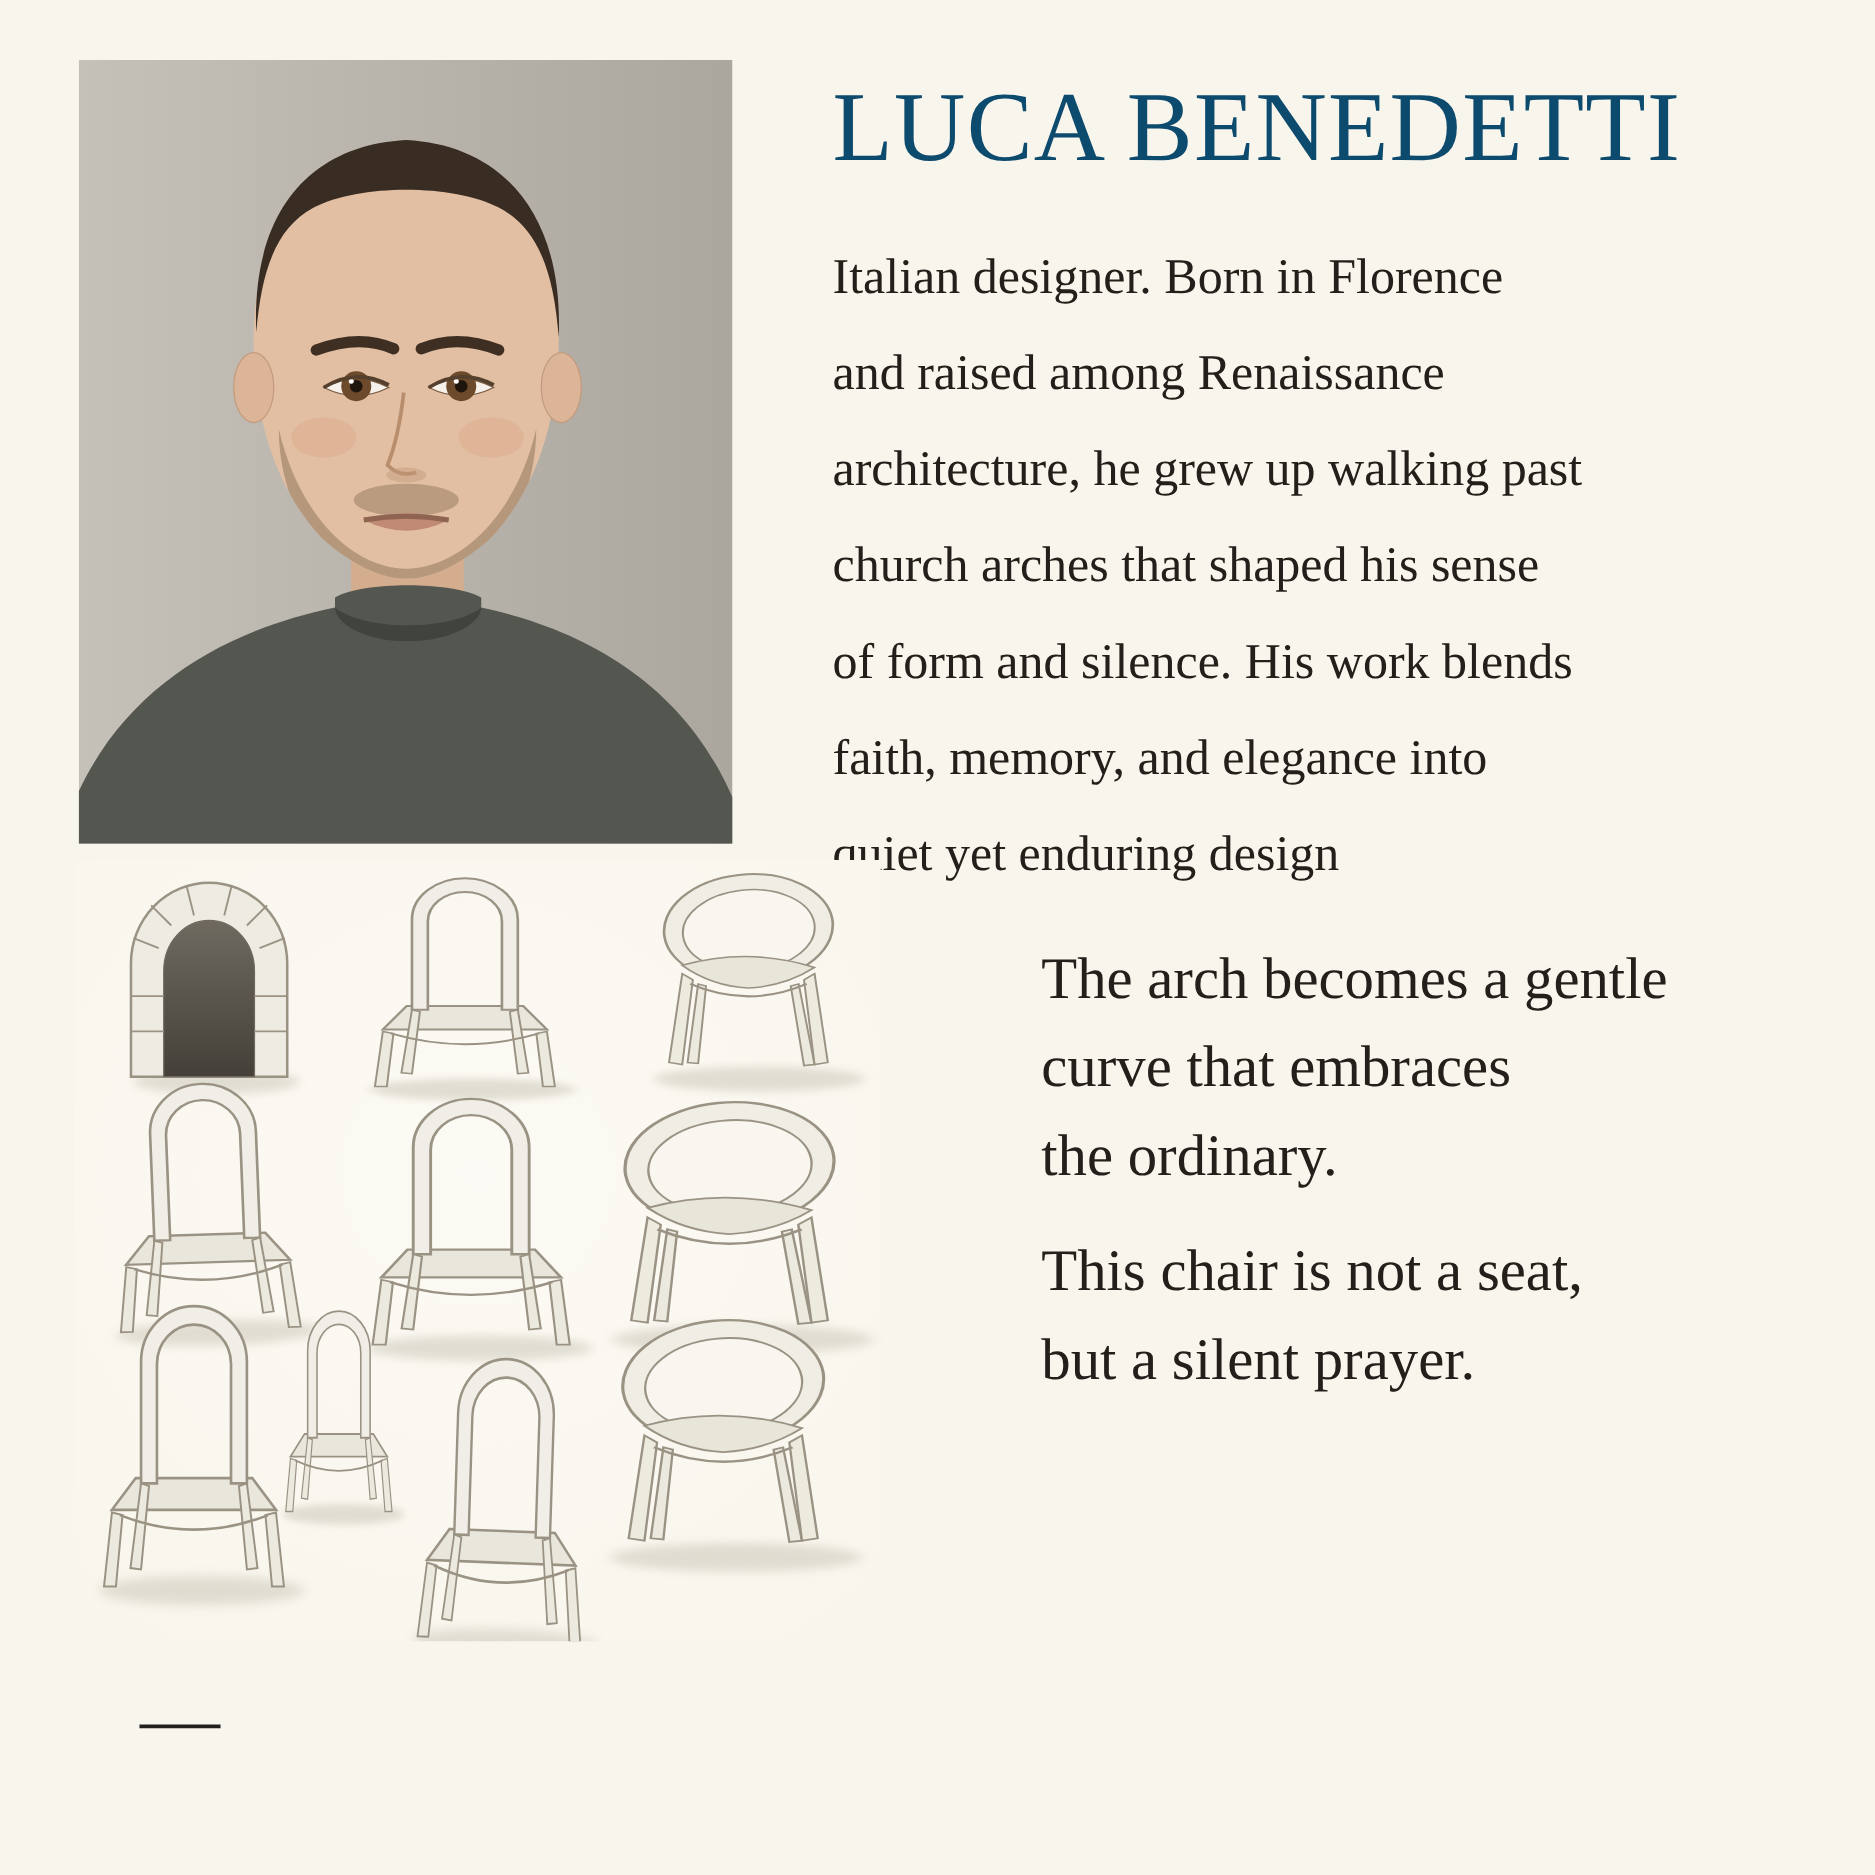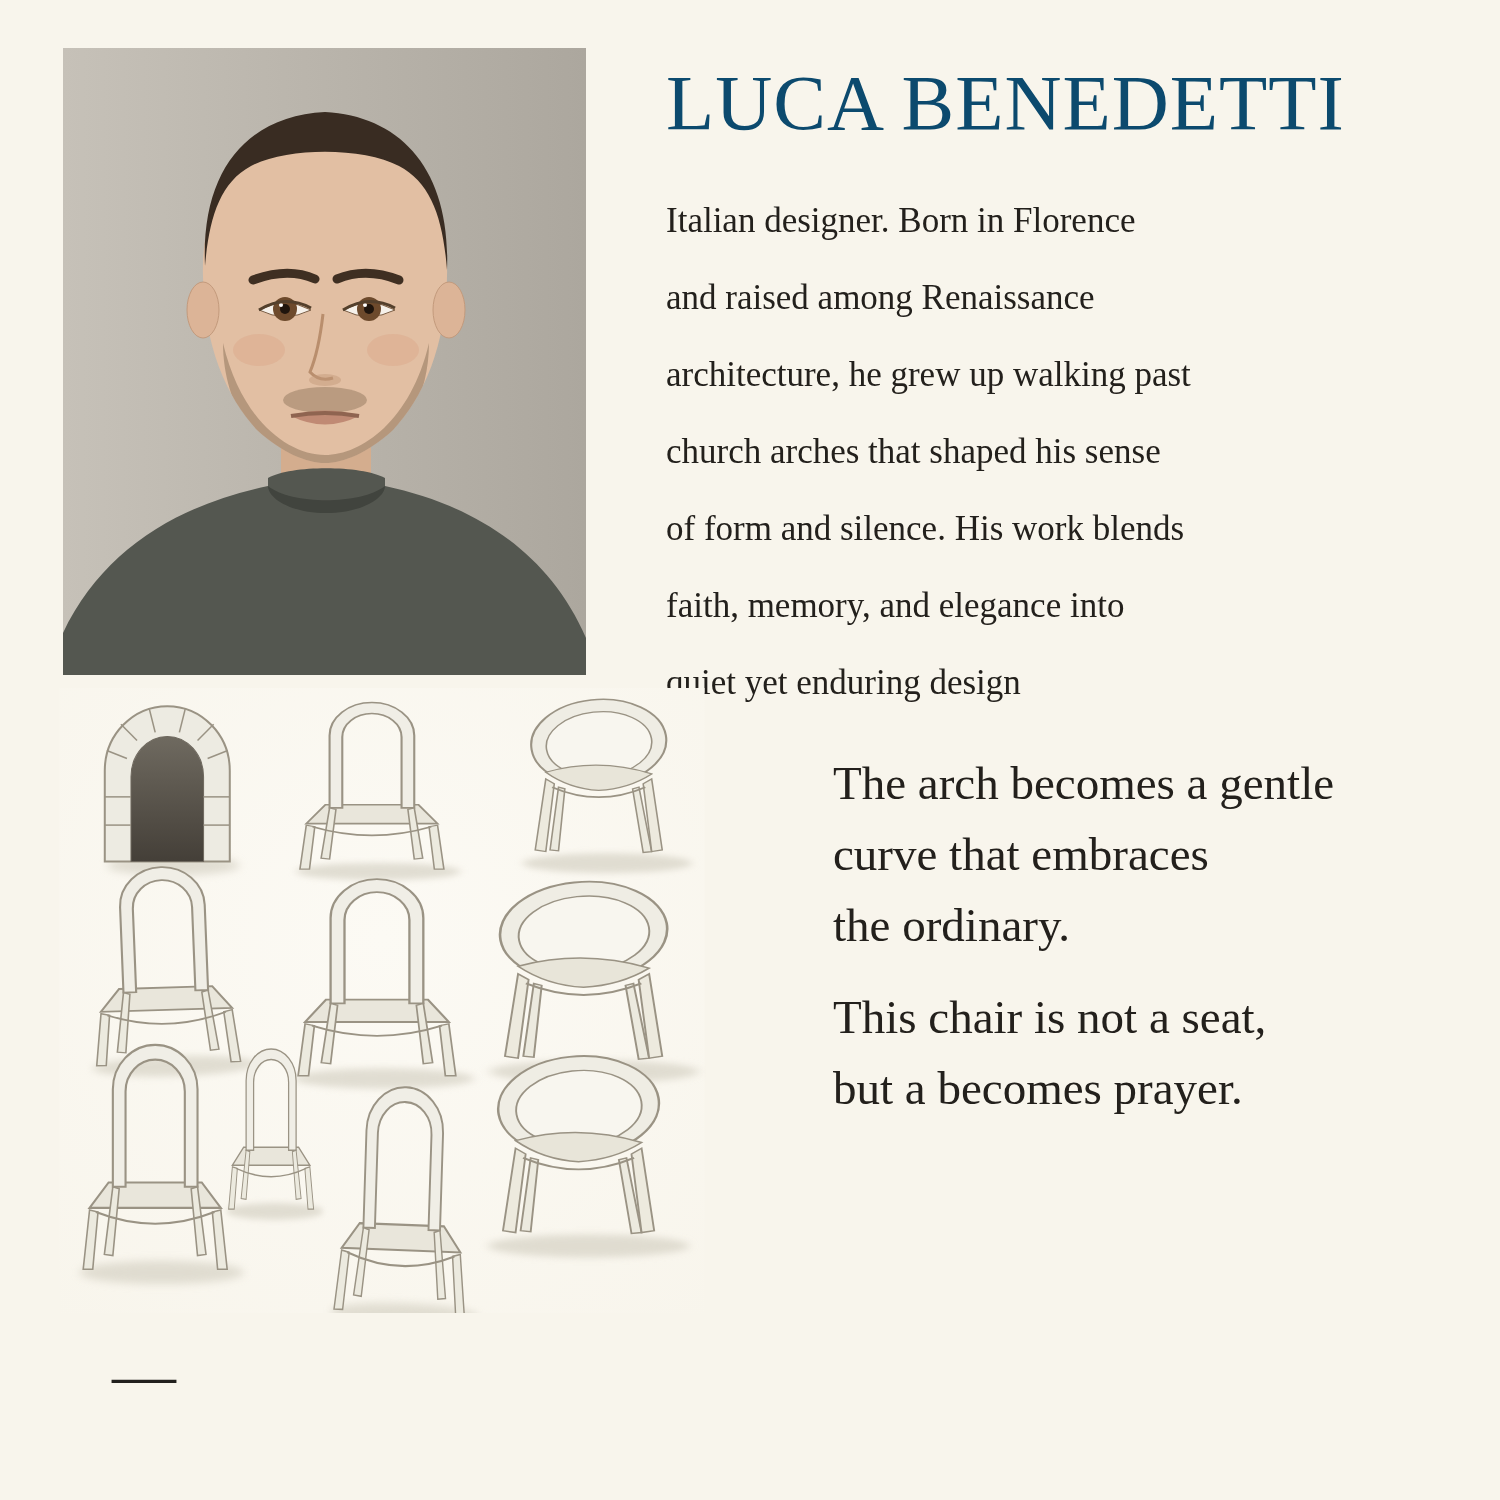--- a/index.html
+++ b/index.html
@@ -9,21 +9,21 @@
     font-family:"Liberation Serif", serif;
   }
   .abs{position:absolute;}
 
   #portrait{left:63px;top:48px;width:523px;height:627px;}
   #designer-name{
     left:666px;top:58px;font-size:79px;letter-spacing:1px;color:#0c4a6e;
     white-space:pre;
   }
   #designer-bio{
-    left:666px;top:182px;font-size:35px;line-height:77px;color:#23201c;
+    left:666px;top:182px;font-size:40px;line-height:77px;color:#23201c;
     white-space:pre;
   }
   #sketch-panel{left:58px;top:688px;width:648px;height:625px;}
   .quote{
     font-size:47px;line-height:71px;color:#23201c;white-space:pre;
   }
   #quote-first{left:833px;top:748px;}
   #quote-second{left:833px;top:982px;}
 
   #footer{
@@ -180,17 +180,17 @@
     <use href="#chairA" transform="translate(210,448) scale(0.62,0.75)"></use>
     <use href="#chairA" transform="translate(340,522) scale(0.95,1.05) rotate(2)"></use>
     <use href="#chairB" transform="translate(515,468) scale(1.25,0.95)"></use>
   </svg>
 </div>
 
 <div class="abs quote" id="quote-first">The arch becomes a gentle
 curve that embraces
 the ordinary.</div>
 <div class="abs quote" id="quote-second">This chair is not a seat,
-but a becomes prayer.</div>
+but a silent prayer.</div>
 
 <div class="abs" id="footer">
   <span id="separator-dash">—</span>
 </div>
 
 </body></html>

